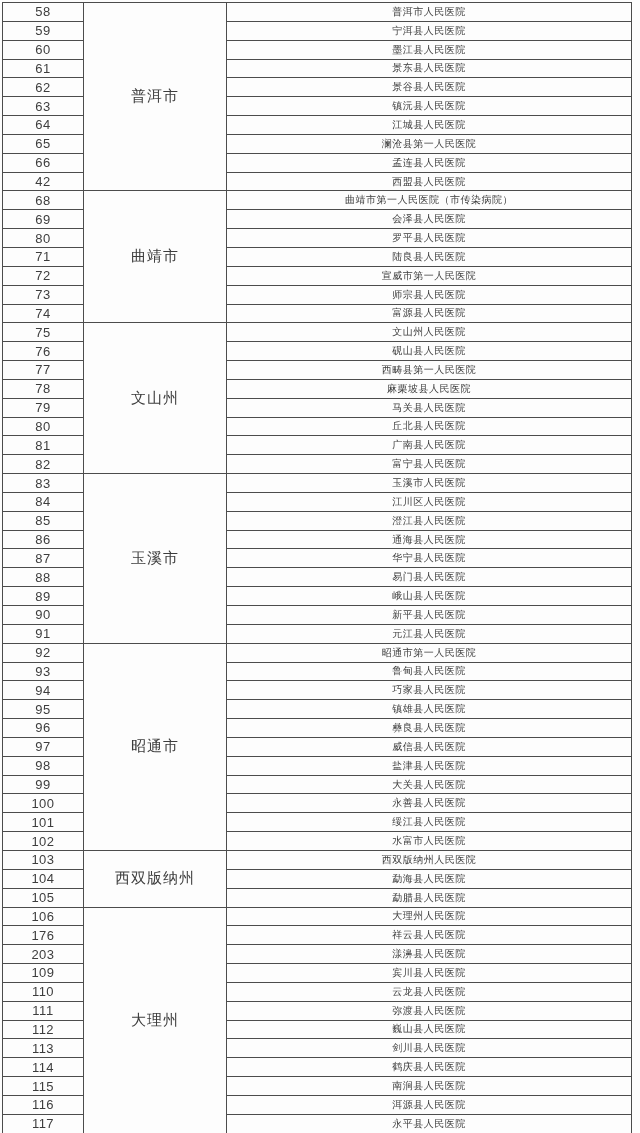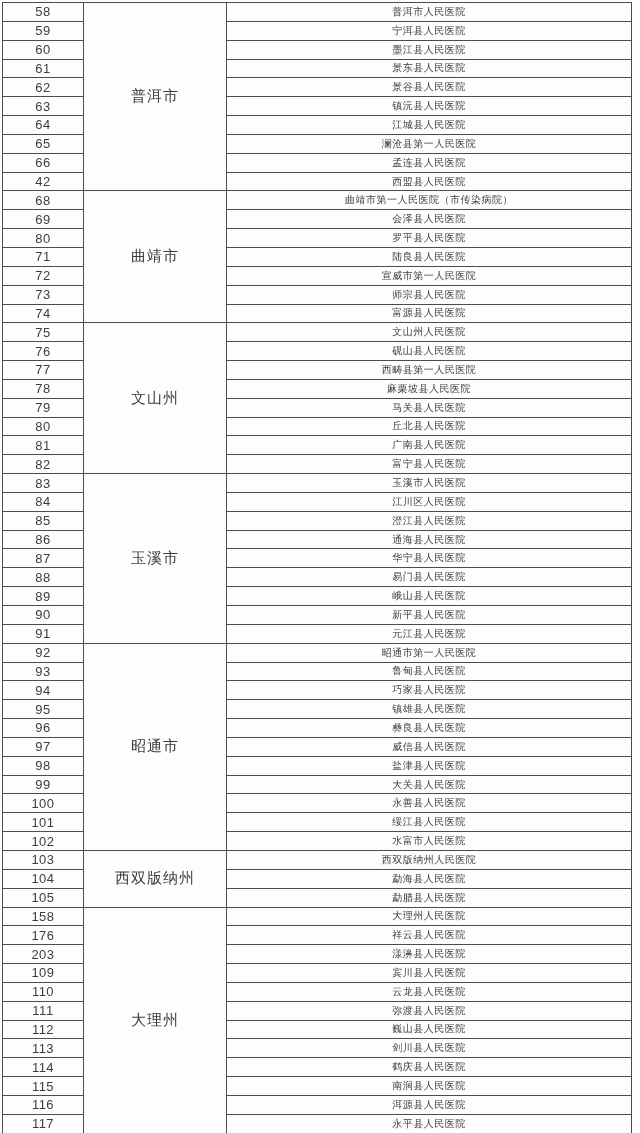--- a/index.html
+++ b/index.html
@@ -249,21 +249,21 @@
         </tr>
         <tr>
           <td class="cell-no">104</td>
           <td class="cell-hospital">勐海县人民医院</td>
         </tr>
         <tr>
           <td class="cell-no">105</td>
           <td class="cell-hospital">勐腊县人民医院</td>
         </tr>
         <tr>
-          <td class="cell-no">158</td>
+          <td class="cell-no">106</td>
           <td class="cell-city" rowspan="12">大理州</td>
           <td class="cell-hospital">大理州人民医院</td>
         </tr>
         <tr>
           <td class="cell-no">176</td>
           <td class="cell-hospital">祥云县人民医院</td>
         </tr>
         <tr>
           <td class="cell-no">203</td>
           <td class="cell-hospital">漾濞县人民医院</td>

